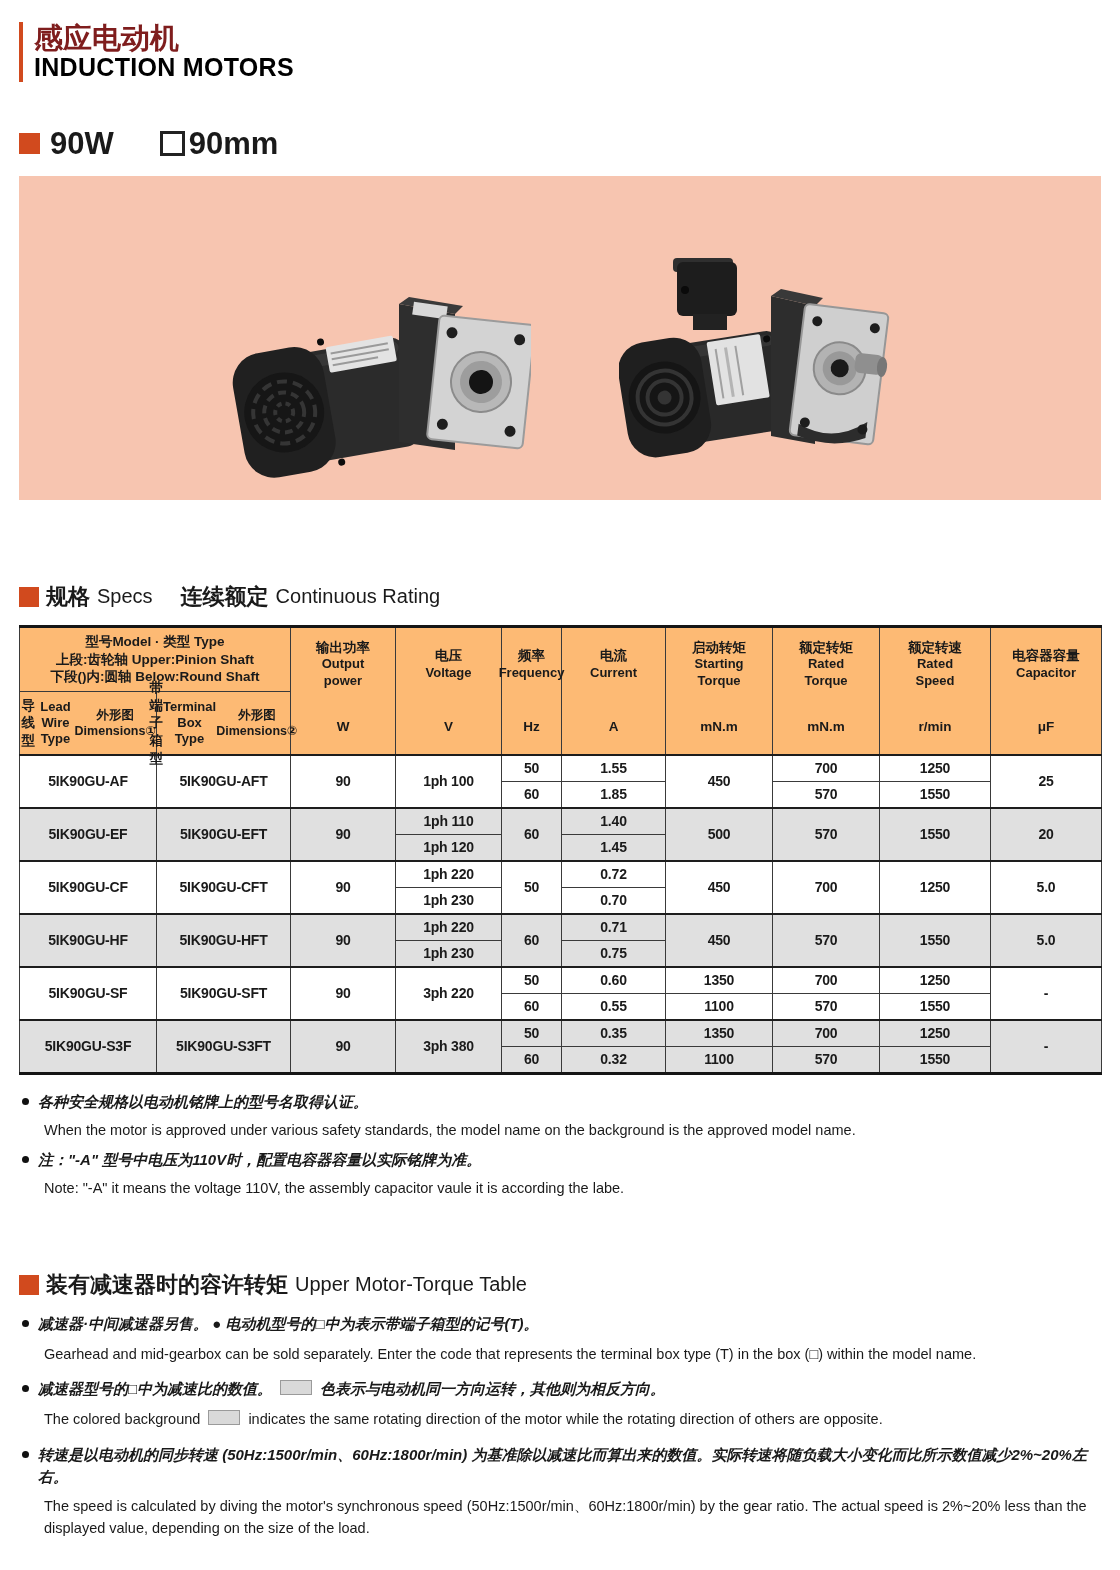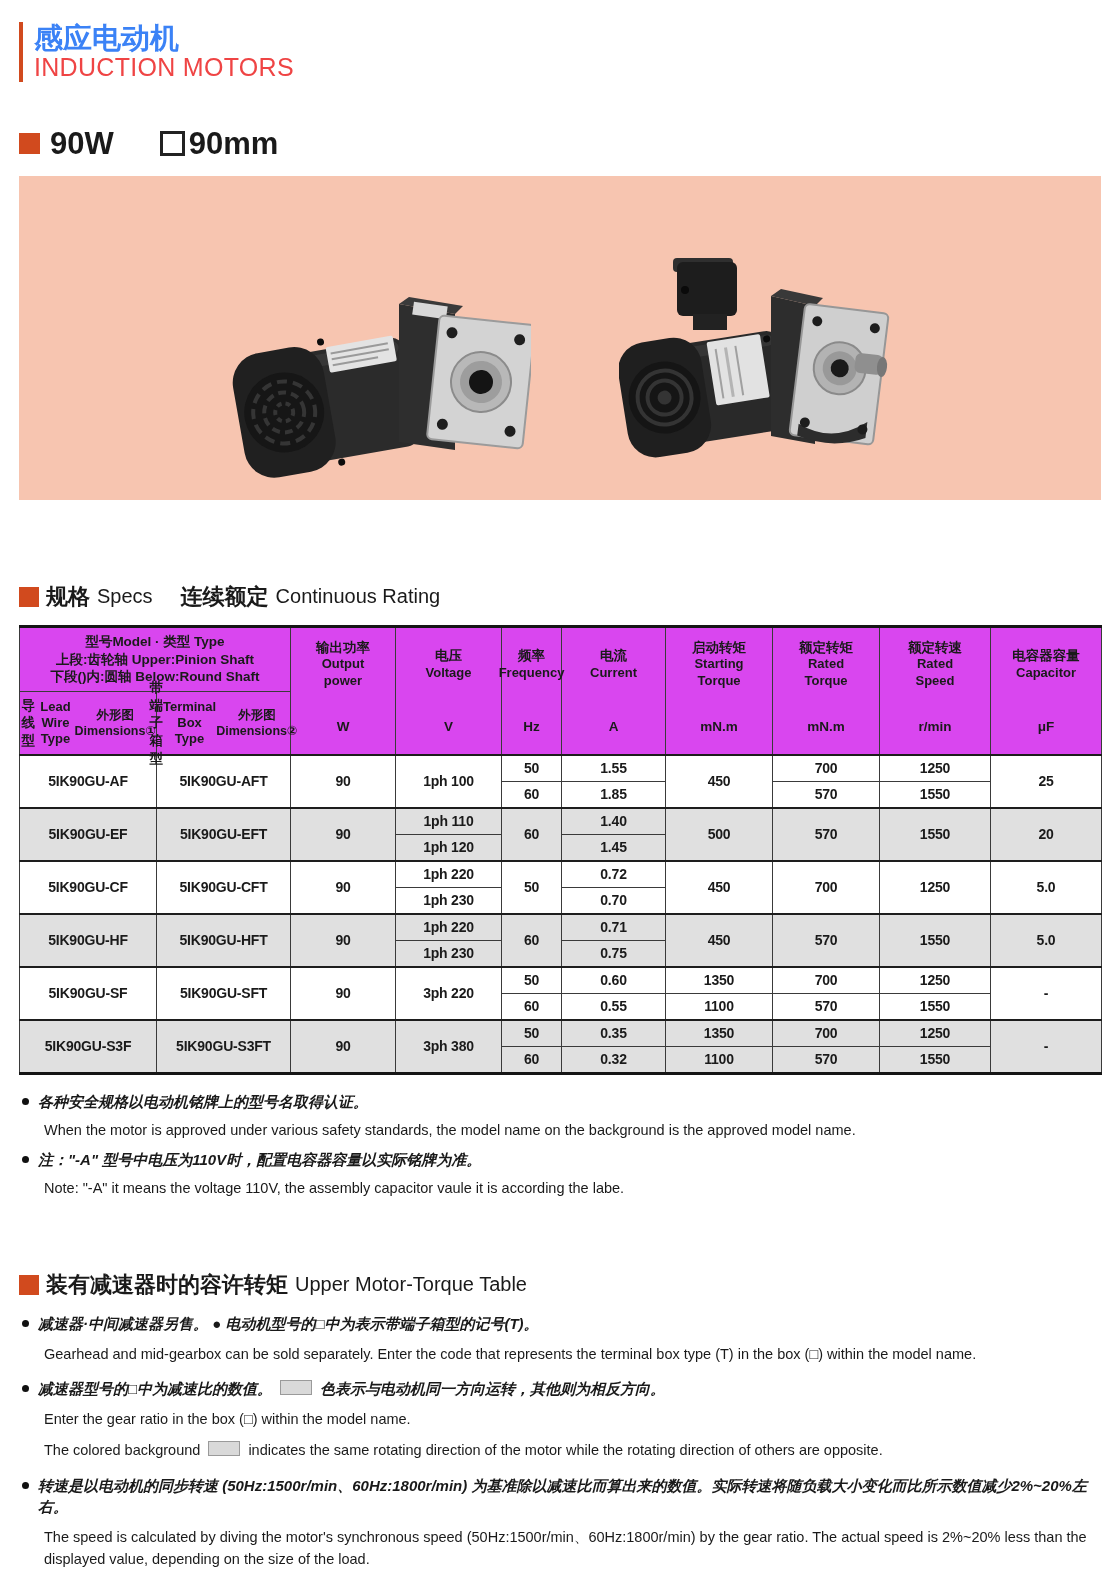--- a/index.html
+++ b/index.html
@@ -2,22 +2,22 @@
 <html><head>
 <meta charset="utf-8">
 <style>
   html,body{margin:0;padding:0;background:#ffffff;}
   .page{position:relative;width:1120px;height:1570px;background:#fff;overflow:hidden;
         font-family:"Liberation Sans","DejaVu Sans",sans-serif;color:#1a1a1a;}
 
   
   .hdr{display:flex;align-items:stretch;margin:22px 19px 0;}
   .hdr-bar{width:4px;background:#d14a1e;margin-right:11px;}
-  .hdr-cn{font-size:29px;font-weight:bold;color:#3b82f6;line-height:1.12;}
-  .hdr-en{font-size:25px;font-weight:normal;color:#ef4444;line-height:1.1;letter-spacing:.3px;}
+  .hdr-cn{font-size:29px;font-weight:bold;color:#7f1d1d;line-height:1.12;}
+  .hdr-en{font-size:25px;font-weight:bold;color:#000000;line-height:1.1;letter-spacing:.3px;}
 
   
   .prod{display:flex;align-items:center;margin:44px 19px 0;}
   .sq-f{width:21px;height:21px;background:#d14a1e;flex:none;}
   .sq-o{width:19px;height:19px;border:3px solid #222;background:#fff;flex:none;}
   .prod .sq-f{margin-right:10px;}
   .prod-power{font-size:31px;font-weight:bold;margin-right:46px;}
   .prod .sq-o{margin-right:4px;}
   .prod-frame{font-size:31px;font-weight:bold;}
 
@@ -32,21 +32,21 @@
   .sec .sq-f{width:20px;height:20px;margin-right:7px;}
   .sec-cn{font-size:22px;font-weight:bold;}
   .sec-en{font-size:20px;margin-left:7px;}
   .sec-gap{margin-left:28px;}
 
   
   table.specs{width:1082px;margin:0 19px;border-collapse:collapse;table-layout:fixed;
               border-top:3px solid #151515;border-bottom:3px solid #151515;
               border-left:1px solid #333;border-right:1px solid #333;}
   table.specs th,table.specs td{border:1px solid #3a3a3a;padding:0;text-align:center;vertical-align:middle;}
-  table.specs th{background:#d946ef;font-weight:bold;}
+  table.specs th{background:#fdba74;font-weight:bold;}
   .hl-cn{font-size:13.5px;line-height:1.3;}
   .hl-en{font-size:13px;line-height:1.25;}
   .hl-dim{font-size:12.5px;line-height:1.3;}
   .vwrap{height:126px;display:flex;flex-direction:column;}
   .vtop{flex:1 1 auto;display:flex;flex-direction:column;align-items:center;justify-content:center;}
   .vunit{flex:0 0 54px;display:flex;align-items:center;justify-content:center;font-size:13.5px;}
   .mwrap{height:62px;display:flex;flex-direction:column;align-items:center;justify-content:center;}
   .swrap{height:60px;display:flex;flex-direction:row;align-items:center;justify-content:center;}
   table.specs td{height:25px;font-size:14px;font-weight:bold;letter-spacing:-.2px;}
   tr.rg td{background:#e0e0e0;}
@@ -414,21 +414,20 @@
     <div class="bline">
       <span class="dot"></span>
       <span class="bcn">减速器·中间减速器另售。 ● 电动机型号的□中为表示带端子箱型的记号(T)。</span>
     </div>
     <div class="ben">Gearhead and mid-gearbox can be sold separately. Enter the code that represents the terminal box type (T) in the box (□) within the model name.</div>
 
     <div class="bline">
       <span class="dot"></span>
       <span class="bcn"><span>减速器型号的□中为减速比的数值。</span><span class="swatch"></span><span>色表示与电动机同一方向运转，其他则为相反方向。</span></span>
     </div>
-    <div class="ben">Enter the gear ratio in the box (□) within the model name.</div>
     <div class="ben"><span>The colored background</span><span class="swatch"></span><span>indicates the same rotating direction of the motor while the rotating direction of others are opposite.</span></div>
 
     <div class="bline">
       <span class="dot"></span>
       <span class="bcn">转速是以电动机的同步转速 (50Hz:1500r/min、60Hz:1800r/min) 为基准除以减速比而算出来的数值。实际转速将随负载大小变化而比所示数值减少2%~20%左右。</span>
     </div>
     <div class="ben">The speed is calculated by diving the motor's synchronous speed (50Hz:1500r/min、60Hz:1800r/min) by the gear ratio. The actual speed is 2%~20% less than the displayed value, depending on the size of the load.</div>
 
   </div>
 

